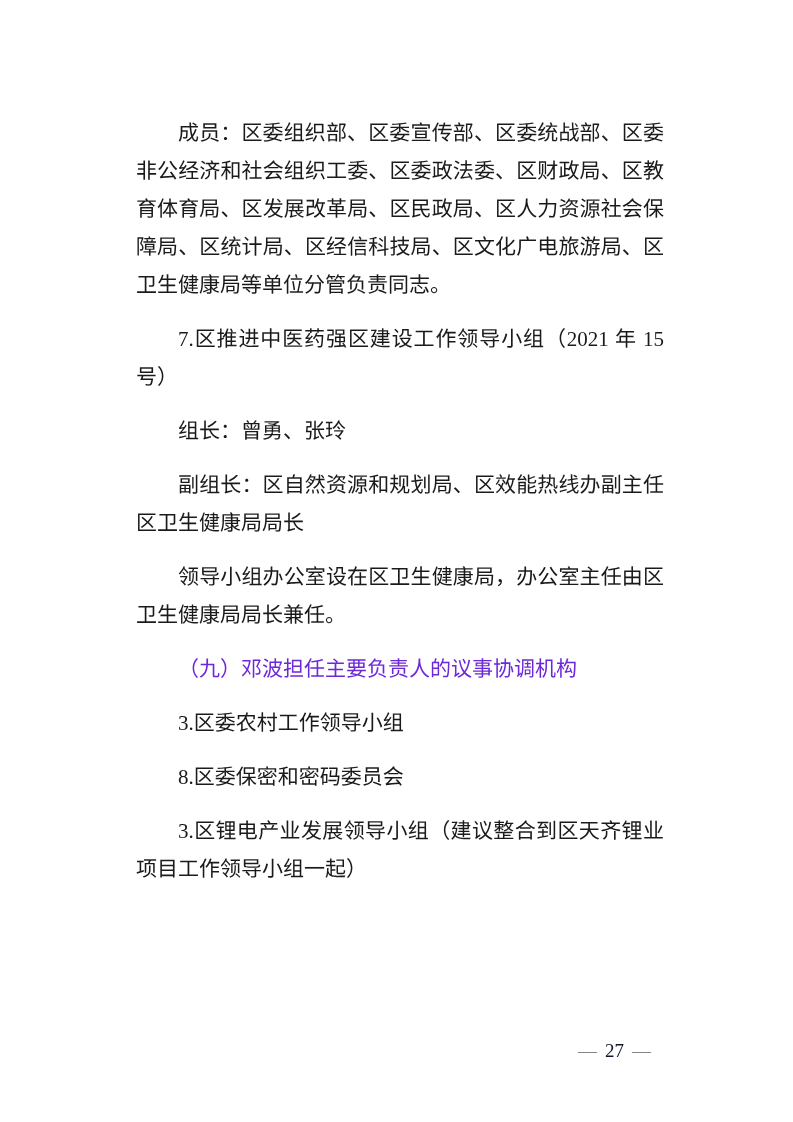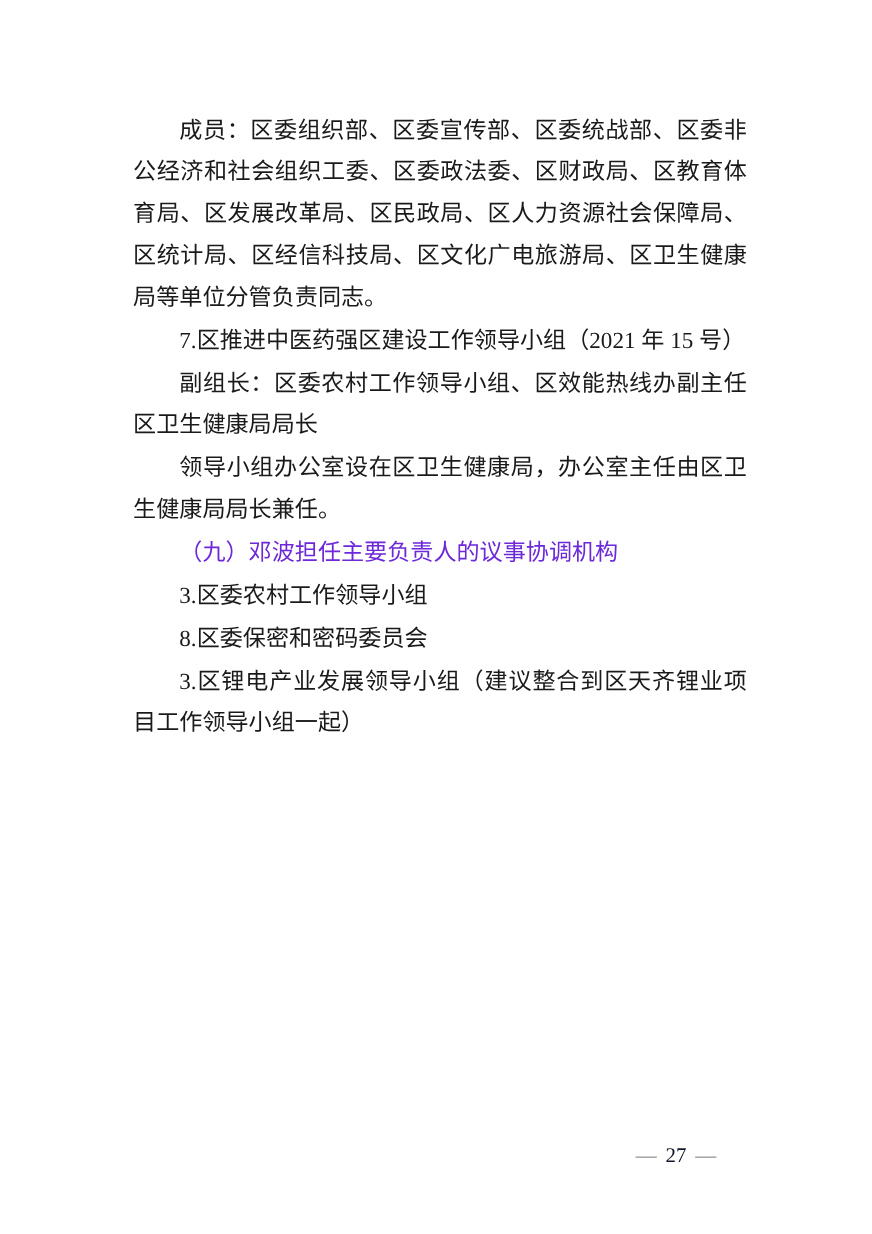--- a/index.html
+++ b/index.html
@@ -19,21 +19,21 @@
     inset: 0;
     background: #ffffff;
   }
   .content {
     position: absolute;
     left: 120px;
     top: 98px;
     width: 560px;
   }
   .para {
-    margin: 1px;
+    margin: 16px;
     font-size: 21px;
     line-height: 38px;
     color: #1a1a1a;
     text-align: justify;
     text-justify: inter-ideograph;
     text-indent: 2em;
     word-break: normal;
     letter-spacing: 0;
   }
   .para.bold {
@@ -62,21 +62,22 @@
 </style>
 </head>
 <body>
 
 <div class="page">
 
   <main class="content">
 
   <p class="para">成员：区委组织部、区委宣传部、区委统战部、区委非公经济和社会组织工委、区委政法委、区财政局、区教育体育局、区发展改革局、区民政局、区人力资源社会保障局、区统计局、区经信科技局、区文化广电旅游局、区卫生健康局等单位分管负责同志。</p>
       <p class="para">7.区推进中医药强区建设工作领导小组（2021 年 15 号）</p>
-      <p class="para">副组长：区委农村工作领导小组、区效能热线办副主任区卫生健康局局长</p>
+      <p class="para">组长：曾勇、张玲</p>
+      <p class="para">副组长：区自然资源和规划局、区效能热线办副主任区卫生健康局局长</p>
       <p class="para">领导小组办公室设在区卫生健康局，办公室主任由区卫生健康局局长兼任。</p>
       <p class="para bold">（九）邓波担任主要负责人的议事协调机构</p>
       <p class="para">3.区委农村工作领导小组</p>
       <p class="para">8.区委保密和密码委员会</p>
       <p class="para">3.区锂电产业发展领导小组（建议整合到区天齐锂业项目工作领导小组一起）</p>
     </main>
 
   <footer class="footer">
     <span class="dash">—</span>
     <span class="num">27</span>

